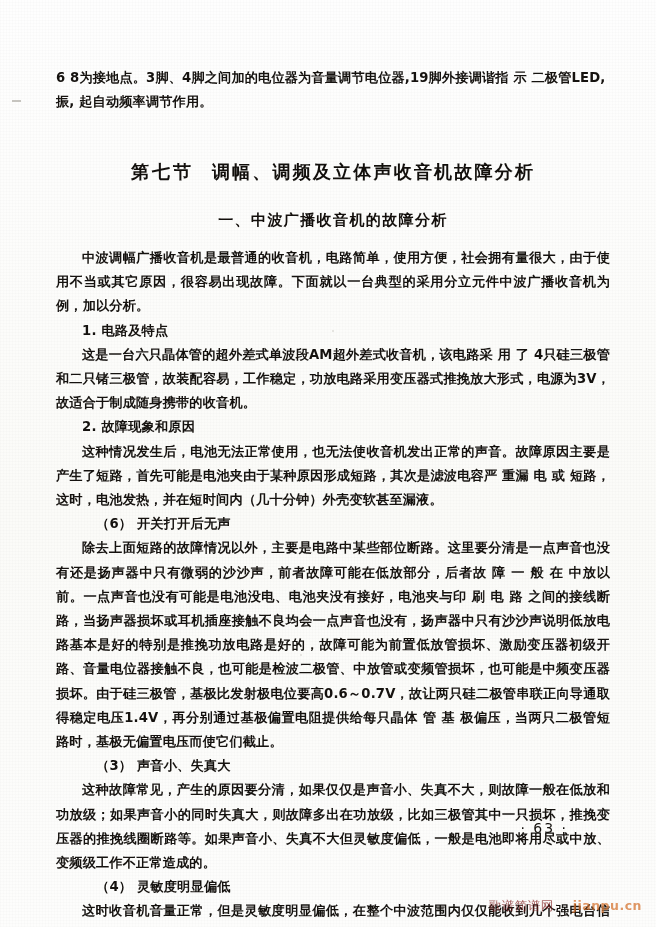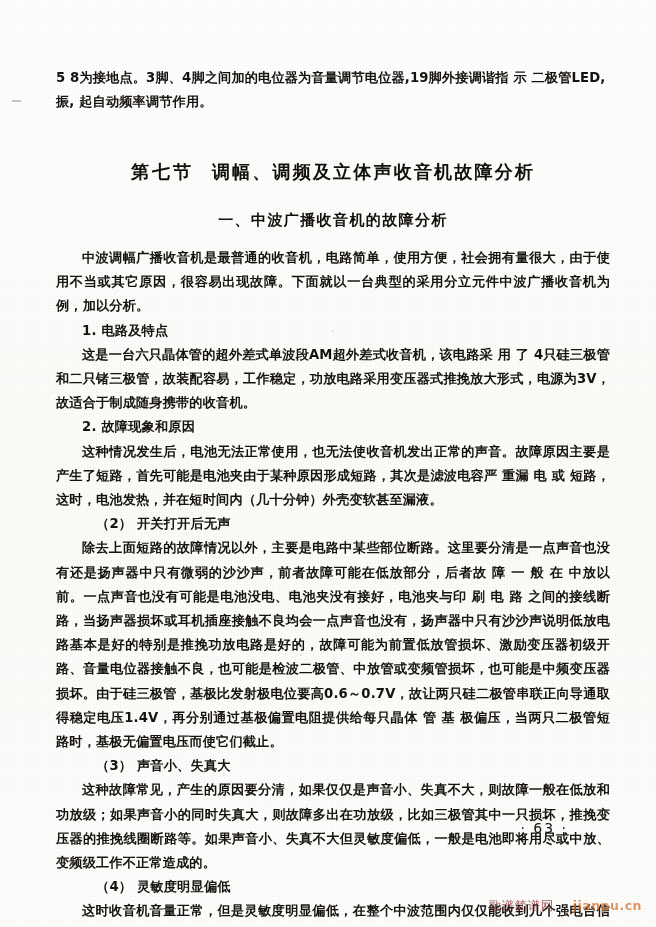--- a/index.html
+++ b/index.html
@@ -160,39 +160,39 @@
 <div class="edge-mark"></div>
 <div class="speck" style="left:560px;top:72px;width:2px;height:2px;"></div>
 <div class="speck" style="left:332px;top:330px;width:2px;height:2px;"></div>
 <div class="speck" style="left:415px;top:492px;width:2px;height:2px;"></div>
 <div class="speck" style="left:300px;top:654px;width:2px;height:2px;"></div>
 <div class="speck" style="left:176px;top:766px;width:2px;height:2px;"></div>
 
 <div class="content">
 
   <div class="topblock">
-    <div class="para hang">5 8为接地点。3脚、4脚之间加的电位器为音量调节电位器,19脚外接调谐指 示 二极管LED,</div>
+    <div class="para hang">6 8为接地点。3脚、4脚之间加的电位器为音量调节电位器,19脚外接调谐指 示 二极管LED,</div>
     <div class="para hang">振, 起自动频率调节作用。</div>
   </div>
 
   <div class="h-section">
     <span class="num">第七节</span><span class="gap"></span><span>调幅、调频及立体声收音机故障分析</span>
   </div>
 
   <div class="h-sub">一、中波广播收音机的故障分析</div>
 
   <div class="body">
     <div class="para indent">中波调幅广播收音机是最普通的收音机，电路简单，使用方便，社会拥有量很大，由于使用不当或其它原因，很容易出现故障。下面就以一台典型的采用分立元件中波广播收音机为例，加以分析。</div>
     <div class="subhead">1. 电路及特点</div>
     <div class="para indent">这是一台六只晶体管的超外差式单波段AM超外差式收音机，该电路采 用 了 4只硅三极管和二只锗三极管，故装配容易，工作稳定，功放电路采用变压器式推挽放大形式，电源为3V，故适合于制成随身携带的收音机。</div>
     <div class="subhead">2. 故障现象和原因</div>
 
     <div class="para indent">这种情况发生后，电池无法正常使用，也无法使收音机发出正常的声音。故障原因主要是产生了短路，首先可能是电池夹由于某种原因形成短路，其次是滤波电容严 重漏 电 或 短路，这时，电池发热，并在短时间内（几十分钟）外壳变软甚至漏液。</div>
 
-    <div class="itemhead">（2） 开关打开后无声</div>
+    <div class="itemhead">（6） 开关打开后无声</div>
     <div class="para indent">除去上面短路的故障情况以外，主要是电路中某些部位断路。这里要分清是一点声音也没有还是扬声器中只有微弱的沙沙声，前者故障可能在低放部分，后者故 障 一 般 在 中放以前。一点声音也没有可能是电池没电、电池夹没有接好，电池夹与印 刷 电 路 之间的接线断路，当扬声器损坏或耳机插座接触不良均会一点声音也没有，扬声器中只有沙沙声说明低放电路基本是好的特别是推挽功放电路是好的，故障可能为前置低放管损坏、激励变压器初级开路、音量电位器接触不良，也可能是检波二极管、中放管或变频管损坏，也可能是中频变压器损坏。由于硅三极管，基极比发射极电位要高0.6～0.7V，故让两只硅二极管串联正向导通取得稳定电压1.4V，再分别通过基极偏置电阻提供给每只晶体 管 基 极偏压，当两只二极管短路时，基极无偏置电压而使它们截止。</div>
 
     <div class="itemhead">（3） 声音小、失真大</div>
     <div class="para indent">这种故障常见，产生的原因要分清，如果仅仅是声音小、失真不大，则故障一般在低放和功放级；如果声音小的同时失真大，则故障多出在功放级，比如三极管其中一只损坏，推挽变压器的推挽线圈断路等。如果声音小、失真不大但灵敏度偏低，一般是电池即将用尽或中放、变频级工作不正常造成的。</div>
 
     <div class="itemhead">（4） 灵敏度明显偏低</div>
     <div class="para indent">这时收音机音量正常，但是灵敏度明显偏低，在整个中波范围内仅仅能收到几个强电台信号，这种故障原因一定在检波之前。例如中频变压器的初级谐振回路电容器开路，谐振频</div>
   </div>
 
   <div class="pagenum">· 63 ·</div>

